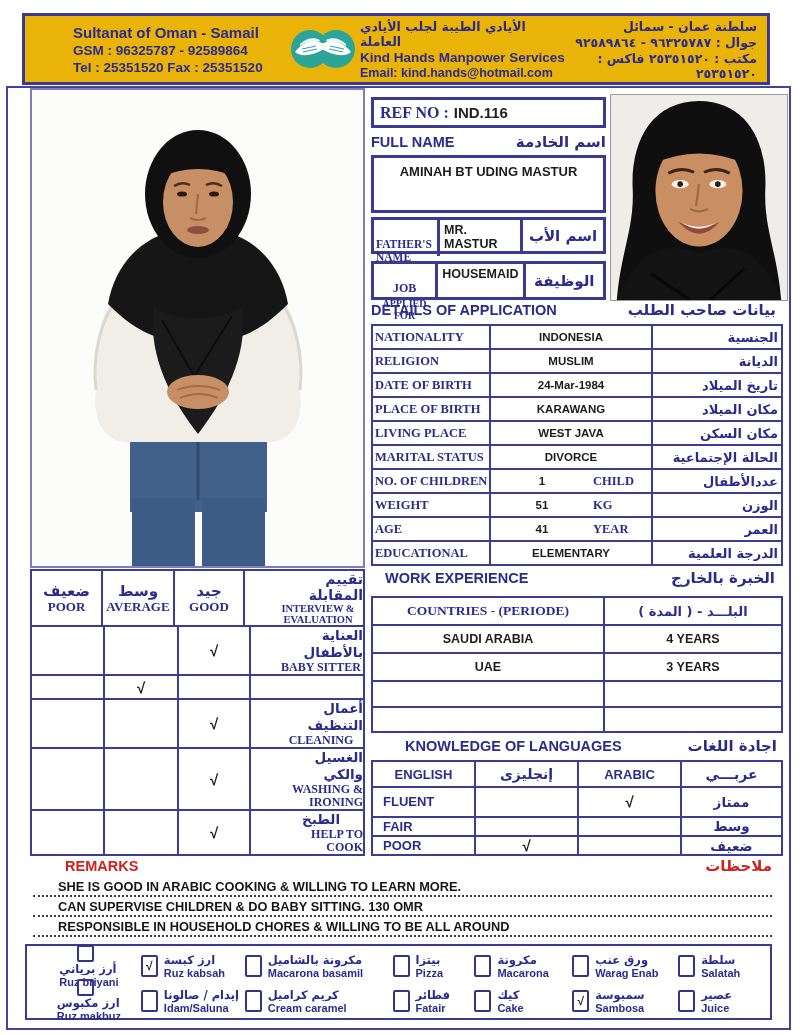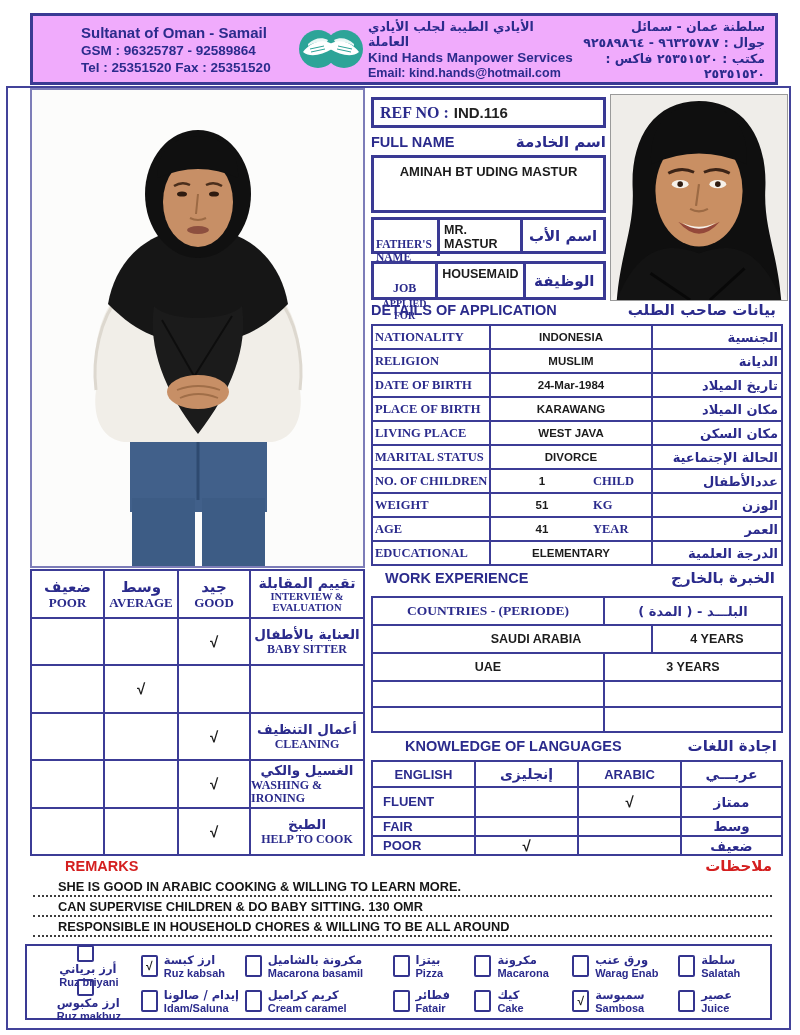--- a/index.html
+++ b/index.html
@@ -4,21 +4,21 @@
 <style>
   * { margin:0; padding:0; box-sizing:border-box; }
   body { background:#e8e8e8; font-family:"Liberation Sans", sans-serif; }
   .page { position:relative; width:800px; height:1035px; margin:0 auto; background:#ffffff; overflow:hidden; }
   .arb   { font-family:"DejaVu Sans", sans-serif; direction:rtl; }
 
   
   .page-frame { position:absolute; left:6px; top:86px; width:785px; height:944px; border:2px solid #43439a; }
 
   
-  .header-box { position:absolute; left:22px; top:13px; width:748px; height:72px; border:3px solid #3a3a94; background:#f0abfc; display:flex; align-items:center; z-index:2;margin-left:8px; }
+  .header-box { position:absolute; left:22px; top:13px; width:748px; height:72px; border:3px solid #3a3a94; background:#eab308; display:flex; align-items:center; z-index:2; }
   .h-left { width:265px; padding-left:48px; }
   .h-left .l1 { font-size:15px; font-weight:bold; color:#2b2b8c; }
   .h-left .l2, .h-left .l3 { font-size:13.5px; font-weight:bold; color:#2b2b8c; margin-top:2px; }
   .h-center { display:flex; align-items:center; width:275px; }
   .logo { width:66px; height:44px; flex:0 0 66px; }
   .h-center-text { margin-left:4px; }
   .h-center-text .car { font-size:12.5px; font-weight:bold; color:#2b2b8c; text-align:left; }
   .h-center-text .cen { font-size:13.5px; font-weight:bold; color:#2b2b8c; margin-top:1px; }
   .h-center-text .cem { font-size:12.5px; font-weight:bold; color:#2b2b8c; margin-top:1px; }
   .h-right { flex:1; padding-right:10px; text-align:right; }
@@ -63,21 +63,21 @@
   .dunit { width:58px; font-family:"Liberation Serif", serif; font-weight:bold; font-size:12.5px; color:#2b2b8c; }
   .dunit:empty { display:none; }
   .dar { flex:1; display:flex; align-items:center; justify-content:flex-start; direction:rtl; font-family:"DejaVu Sans", sans-serif; font-weight:bold; font-size:13px; color:#2b2b8c; padding-right:3px; }
 
   
   .work-head { left:385px; top:569px; width:390px; }
   .countries-table { position:absolute; left:371px; top:596px; width:412px; height:137px; border:2px solid #3c3c96; display:flex; flex-direction:column; }
   .crow { display:flex; border-top:2px solid #3c3c96; }
   .crow:first-child { border-top:none; }
   .ch { height:26px; }
-  .cr1 { height:28px;padding-left:48px; } .cr2 { height:28px; } .cr3 { height:26px; } .cr4 { flex:1; }
+  .cr1 { height:28px; } .cr2 { height:28px; } .cr3 { height:26px; } .cr4 { flex:1; }
   .ccountry { width:232px; border-right:2px solid #3c3c96; display:flex; align-items:center; justify-content:center; }
   .cperiod { flex:1; display:flex; align-items:center; justify-content:center; }
   .chead-en { font-family:"Liberation Serif", serif; font-weight:bold; font-size:13.5px; color:#2b2b8c; }
   .chead-ar { font-family:"DejaVu Sans", sans-serif; direction:rtl; font-weight:bold; font-size:13px; color:#2b2b8c; }
   .cval { font-weight:bold; font-size:12.5px; color:#1c1c1c; }
 
   
   .lang-head { left:405px; top:737px; width:372px; }
   .lang-table { position:absolute; left:371px; top:760px; width:412px; height:96px; border:2px solid #3c3c96; display:flex; flex-direction:column; }
   .lrow { display:flex; border-top:2px solid #3c3c96; }
@@ -90,27 +90,27 @@
   .llevel { justify-content:flex-start !important; padding-left:10px; font-weight:bold; font-size:13px; color:#2b2b8c; }
   .lar { font-family:"DejaVu Sans", sans-serif; direction:rtl; font-weight:bold; font-size:13.5px; color:#2b2b8c; }
   .check { font-size:15px; font-weight:bold; color:#1c1c1c; }
 
   
   .skills-table { position:absolute; left:30px; top:569px; width:335px; height:287px; border:2px solid #3c3c96; display:flex; flex-direction:column; background:#fff; }
   .srow { display:flex; flex:1; border-top:2px solid #3c3c96; }
   .srow:first-child { border-top:none; }
   .scell { border-right:2px solid #3c3c96; display:flex; flex-direction:column; align-items:center; justify-content:center; }
   .sc1 { width:73px; } .sc2 { width:74px; } .sc3 { width:72px; }
-  .sc4 { flex:1; border-right:none; }
+  .sc4 { flex:1; border-right:none;margin-left:28px; }
   .shead-ar { font-family:"DejaVu Sans", sans-serif; direction:rtl; font-weight:bold; font-size:15px; color:#2b2b8c; line-height:18px; }
   .shead-en { font-family:"Liberation Serif", serif; font-weight:bold; font-size:13px; color:#2b2b8c; line-height:14px; }
   .stitle-ar { font-family:"DejaVu Sans", sans-serif; direction:rtl; font-weight:bold; font-size:14px; color:#2b2b8c; line-height:16px; }
   .stitle-en { font-family:"Liberation Serif", serif; font-weight:bold; font-size:10.5px; color:#2b2b8c; line-height:11px; text-align:center; width:90px; }
   .sname-ar { font-family:"DejaVu Sans", sans-serif; direction:rtl; font-weight:bold; font-size:13.5px; color:#2b2b8c; line-height:17px; }
-  .sname-en { font-family:"Liberation Serif", serif; font-weight:bold; font-size:12px; color:#2b2b8c; line-height:13px; text-align:left; }
+  .sname-en { font-family:"Liberation Serif", serif; font-weight:bold; font-size:12px; color:#2b2b8c; line-height:13px; text-align:right; }
 
   
   .remarks-row { position:absolute; left:35px; top:855px; width:737px; height:21px; display:flex; justify-content:space-between; align-items:center; }
   .remarks-row .ren { margin-left:30px; font-weight:bold; font-size:14.5px; color:#d41f1f; }
   .remarks-row .rar { font-family:"DejaVu Sans", sans-serif; direction:rtl; font-weight:bold; font-size:15px; color:#d41f1f; }
   .remark-lines { position:absolute; left:33px; top:877px; width:739px; }
   .remark-line { height:20px; display:flex; align-items:center; padding-left:25px; font-weight:600; font-size:12.8px; color:#151515; border-bottom:2.5px dotted #3c3c3c; }
 
   
   .dishes-box { position:absolute; left:25px; top:944px; width:747px; height:76px; border:2px solid #3a3a94; padding:3px 0 0 10px; display:flex; flex-direction:column; justify-content:space-around; }

